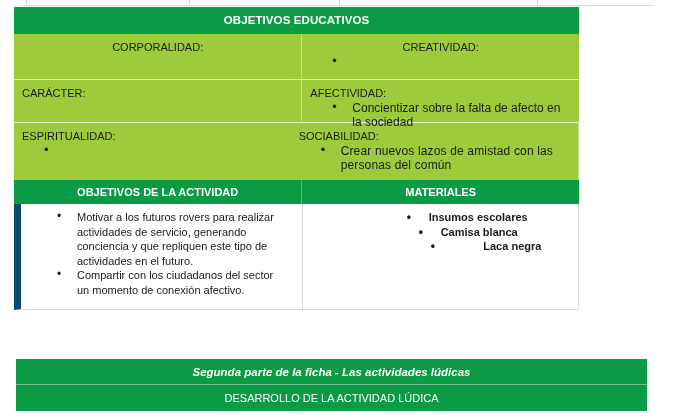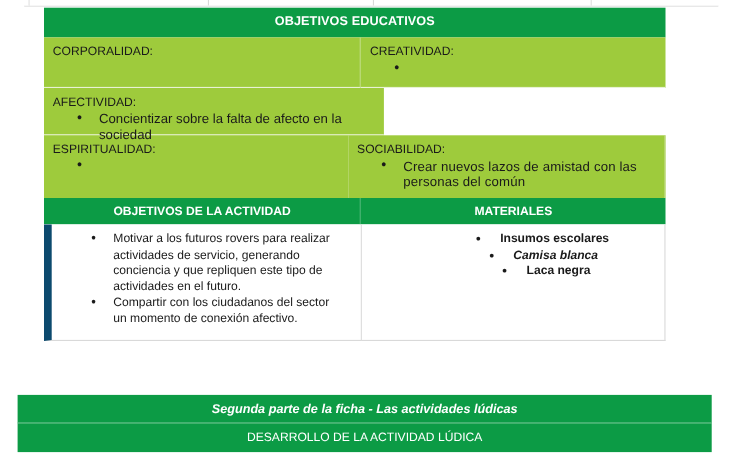--- a/index.html
+++ b/index.html
@@ -35,21 +35,21 @@
   .clipped-cell:last-child { border-right: none; }
   .cc1 { width: 5px; }
   .cc2 { width: 163px; }
   .cc3 { width: 150px; }
   .cc4 { width: 198px; }
   .cc5 { flex: 1; }
 
   
   .table1 {
     position: absolute;
-    left: 40px;
+    left: 14px;
     top: 7px;
     width: 565px;
   }
   .band {
     background: #0C9B45;
     color: #ffffff;
     text-align: center;
     font-weight: bold;
     letter-spacing: .1px;
   }
@@ -69,21 +69,21 @@
     background: #9ECB3C;
     padding: 6px 8px 4px 8px;
     font-size: 11px;
     color: #1a1a1a;
     border-right: 1px solid #c3dd8a;
     border-bottom: 1px solid #e8f2d4;
   }
   .cell.left  { width: 322px; }
   .cell.right { width: 309px; border-right: none; }
 
-  .r-corporalidad .cell { height: 46px; }
+  .r-corporalidad .cell { height: 46px; text-align: center; }
   .r-caracter     .cell { height: 43px; }
   .r-sociabilidad .cell { height: 57px; border-bottom: none; }
 
   .cell-title {
     display: block;
     font-size: 11px;
     line-height: 14px;
     color: #1a1a1a;
   }
 
@@ -183,23 +183,23 @@
   }
   ul.mat li::before {
     content: "\2022";
     position: absolute;
     font-size: 12px;
     line-height: 14.5px;
     font-weight: bold;
   }
   ul.mat li.m0 { padding-left: 126px; }
   ul.mat li.m0::before { left: 104px; }
-  ul.mat li.m1 { padding-left: 138px; font-style: italic; }
+  ul.mat li.m1 { padding-left: 138px; }
   ul.mat li.m1::before { left: 116px; }
-  ul.mat li.m2 { padding-left: 150px; }
+  ul.mat li.m2 { padding-left: 150px; text-align: center; }
   ul.mat li.m2::before { left: 128px; }
 
   
   .table2 {
     position: absolute;
     left: 16px;
     top: 359px;
     width: 631px;
   }
   .band-sec {
@@ -246,20 +246,23 @@
     </div>
     <div class="cell right">
       <span class="cell-title">CREATIVIDAD:</span>
       <ul class="bul">
         <li class="empty"></li>
       </ul>
     </div>
   </div>
 
   <div class="row r-caracter">
+    <div class="cell left">
+      <span class="cell-title">CARÁCTER:</span>
+    </div>
     <div class="cell right">
       <span class="cell-title">AFECTIVIDAD:</span>
       <ul class="bul">
         <li>Concientizar sobre la falta de afecto en la sociedad</li>
       </ul>
     </div>
   </div>
 
   <div class="row r-sociabilidad">
     <div class="cell right">

